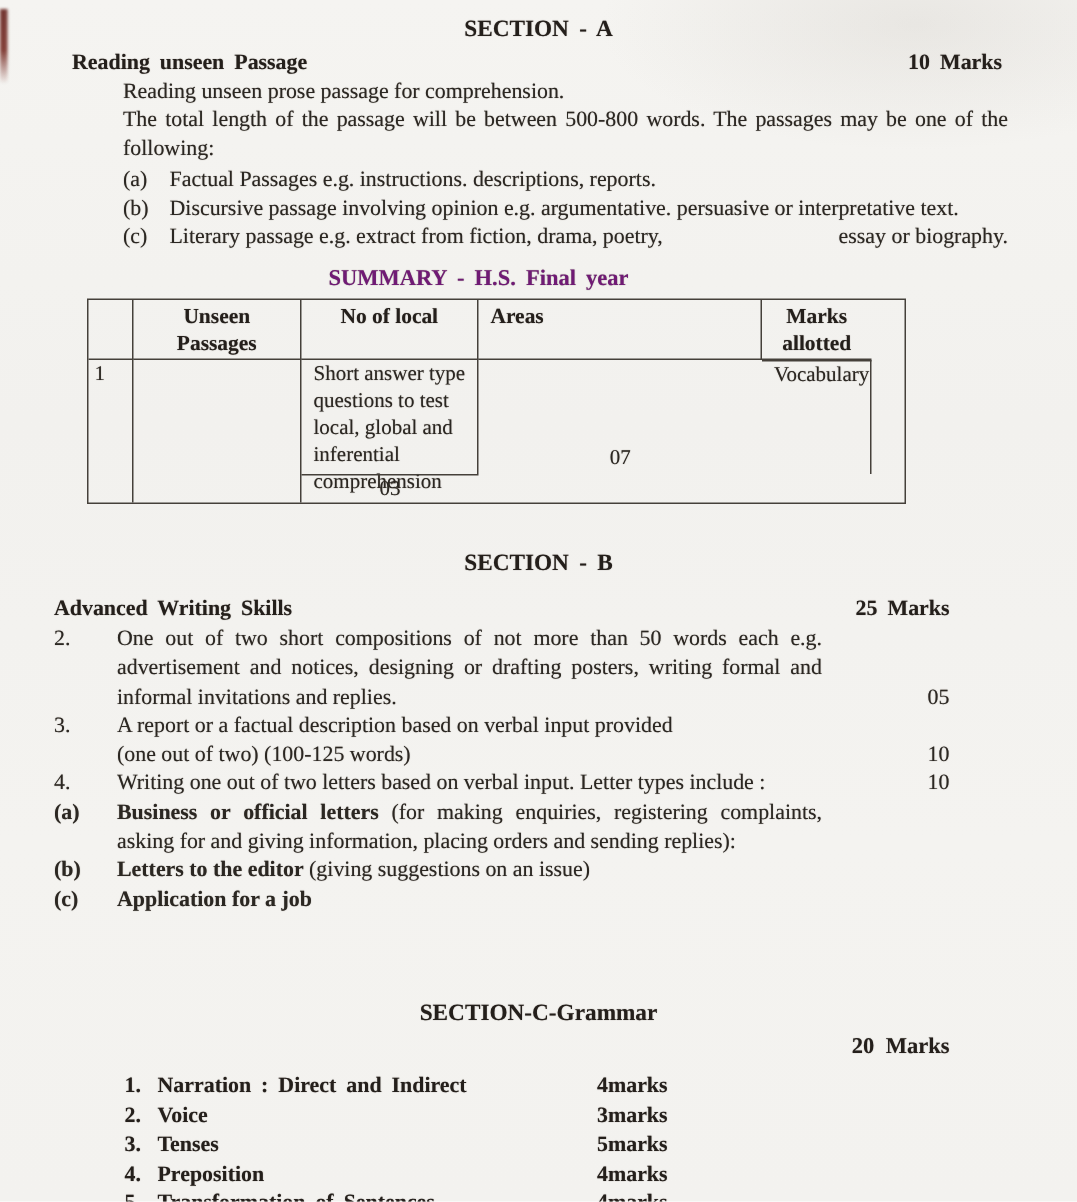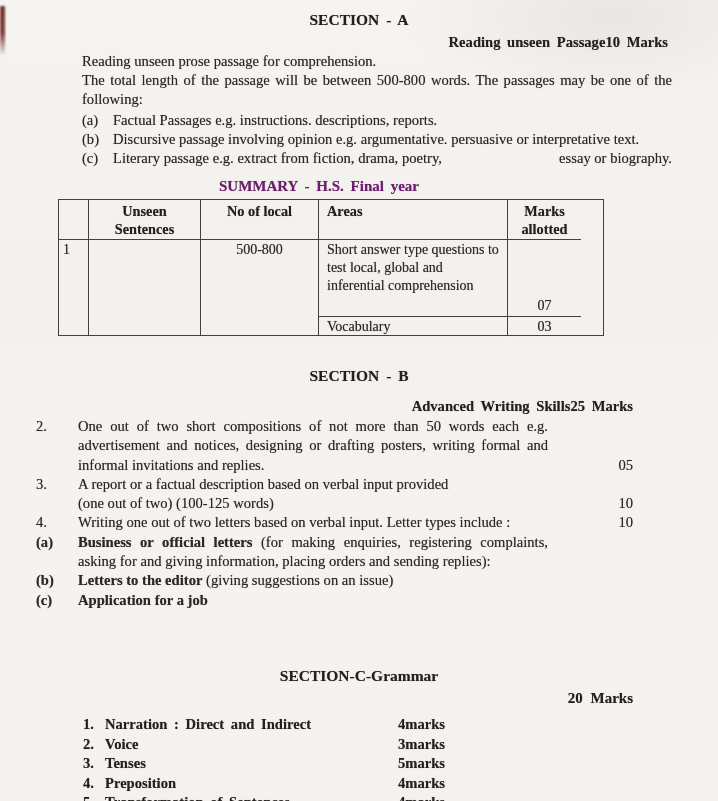--- a/index.html
+++ b/index.html
@@ -39,21 +39,21 @@
   .section-title {
     text-align: center;
     font-weight: bold;
     font-size: 15.5px;
     word-spacing: 3px;
     color: #241f1b;
   }
   .title-a { padding-top: 10px; }
   .head-row {
     display: flex;
-    justify-content: flex-end;
+    justify-content: space-between;
     margin: 4px 50px 0 48px;
     font-weight: bold;
     word-spacing: 3px;
     color: #241f1b;
   }
   .para {
     margin: 0 46px 0 82px;
   }
   .justify { text-align: justify; }
   .abc-list { margin-top: 2px; }
@@ -178,37 +178,36 @@
   <div class="summary-title">SUMMARY - H.S. Final year</div>
 
   <div class="summary-table">
 
     <div class="cell hdr br bb">
       <div></div>
       <div></div>
     </div>
     <div class="cell hdr br bb center">
       <div>Unseen</div>
-      <div>Sentences</div>
+      <div>Passages</div>
     </div>
     <div class="cell hdr br bb center">
       <div>No of local</div>
       <div></div>
     </div>
     <div class="cell hdr br bb left-pad">
       <div>Areas</div>
     </div>
     <div class="cell hdr bb center">
       <div>Marks</div>
       <div>allotted</div>
     </div>
 
     <div class="cell br rowspan2">1</div>
     <div class="cell br rowspan2"></div>
-    <div class="cell br rowspan2 center">500-800</div>
     <div class="cell br left-pad">Short answer type questions to test local, global and inferential comprehension</div>
     <div class="cell cell-marks-main">07</div>
     <div class="cell br bt left-pad">Vocabulary</div>
     <div class="cell bt center">03</div>
   </div>
 
   <div class="section-title title-b">SECTION - B</div>
 
   <div class="head-row head-row-b">
     <span>Advanced Writing Skills</span>

